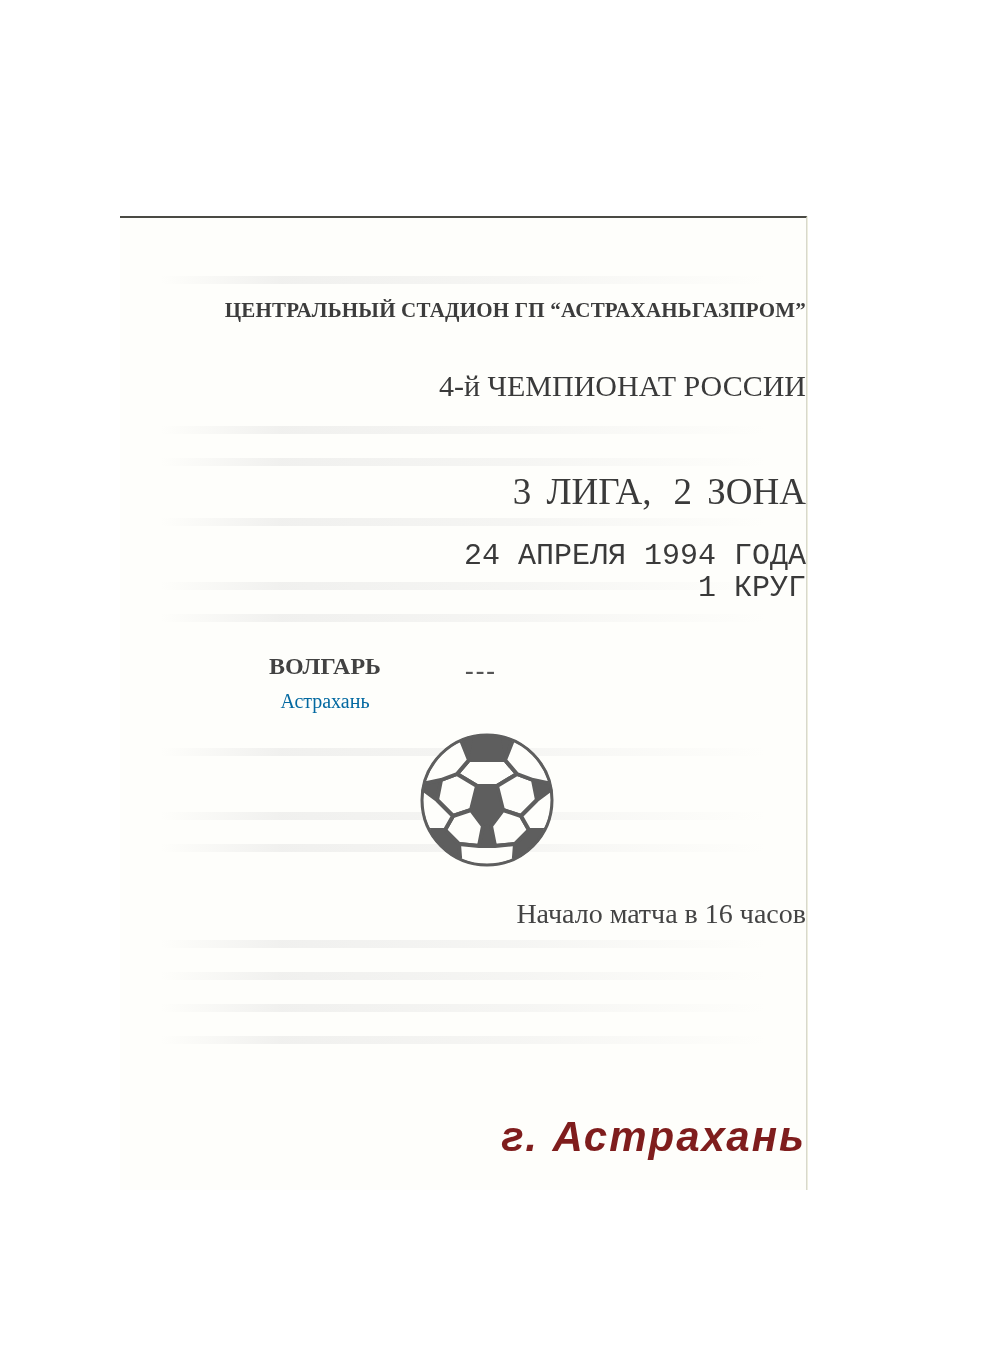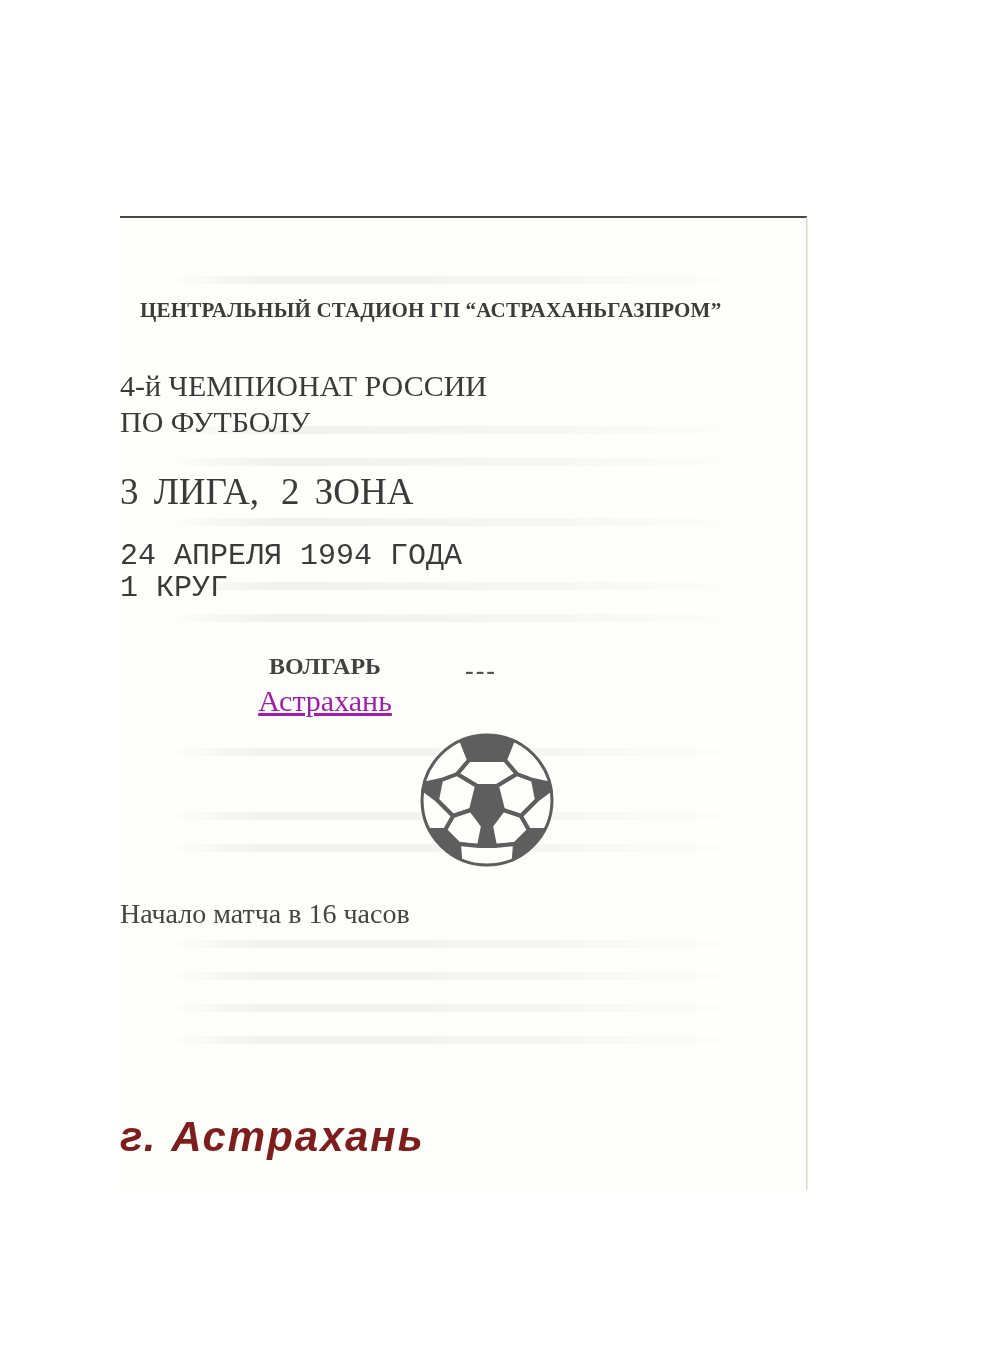--- a/index.html
+++ b/index.html
@@ -19,21 +19,21 @@
       border-top: 2px solid #4a4a44;
       border-right: 1px solid #d8d8cc;
       box-shadow: 1px 0 0 #eeeede;
     }
     .ghost {
       position: absolute;
       left: 40px; right: 40px;
       height: 8px;
       background: linear-gradient(90deg, rgba(200,200,200,0) 0%, rgba(215,215,215,0.35) 20%, rgba(220,220,220,0.25) 60%, rgba(200,200,200,0) 100%);
     }
-    .line { position: absolute; left: 0; right: 0; text-align: left; white-space: nowrap; }
+    .line { position: absolute; left: 0; right: 0; text-align: right; white-space: nowrap; }
     .stadium {
       top: 80px;
       font-weight: bold;
       font-size: 21px;
       letter-spacing: 0.2px;
       color: #3c3c3c;
       padding-left: 20px;
     }
     .title {
       top: 150px;
@@ -54,21 +54,21 @@
       line-height: 32px;
       color: #3a3a3a;
       font-family: Liberation Mono, monospace;
     }
     .team {
       position: absolute;
       text-align: center;
       white-space: nowrap;
     }
     .team .name { font-weight: bold; font-size: 24px; line-height: 40px; color: #424242; }
-    .team .city { font-size: 30px; line-height: 30px; color: #a21caf; text-decoration: underline; }
+    .team .city { font-size: 20px; line-height: 30px; color: #0369a1; }
     .home { left: 100px; width: 210px; top: 428px; }
     .away { left: 436px; width: 240px; top: 428px; }
     .away .name { letter-spacing: 24px; padding-left: 24px; }
     .vs {
       position: absolute;
       left: 345px; top: 438px;
       font-weight: bold; font-size: 26px; color: #555;
       letter-spacing: 2px;
     }
     .ball {
@@ -107,21 +107,20 @@
   <div class="ghost" style="top:626px"></div>
   <div class="ghost" style="top:722px"></div>
   <div class="ghost" style="top:754px"></div>
   <div class="ghost" style="top:786px"></div>
   <div class="ghost" style="top:818px"></div>
 
   <div class="line stadium">ЦЕНТРАЛЬНЫЙ СТАДИОН ГП “АСТРАХАНЬГАЗПРОМ”</div>
 
   <div class="line title">
     <div>4-й ЧЕМПИОНАТ РОССИИ</div>
-    <div>ПО ФУТБОЛУ</div>
   </div>
 
   <div class="line league">
     <span>3 ЛИГА,</span><span class="gap"></span><span>2 ЗОНА</span>
   </div>
 
   <div class="line date">
     <div>24 АПРЕЛЯ 1994 ГОДА</div>
     <div>1 КРУГ</div>
   </div>

